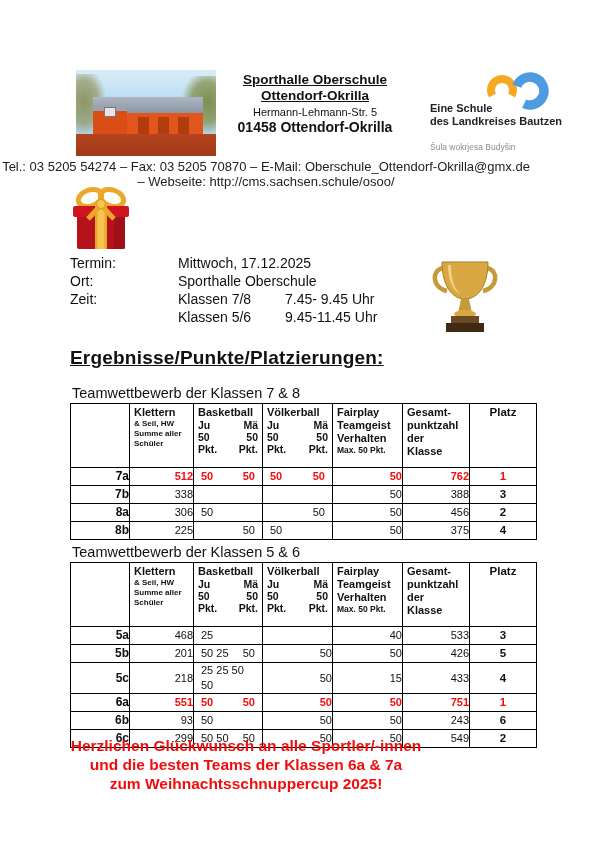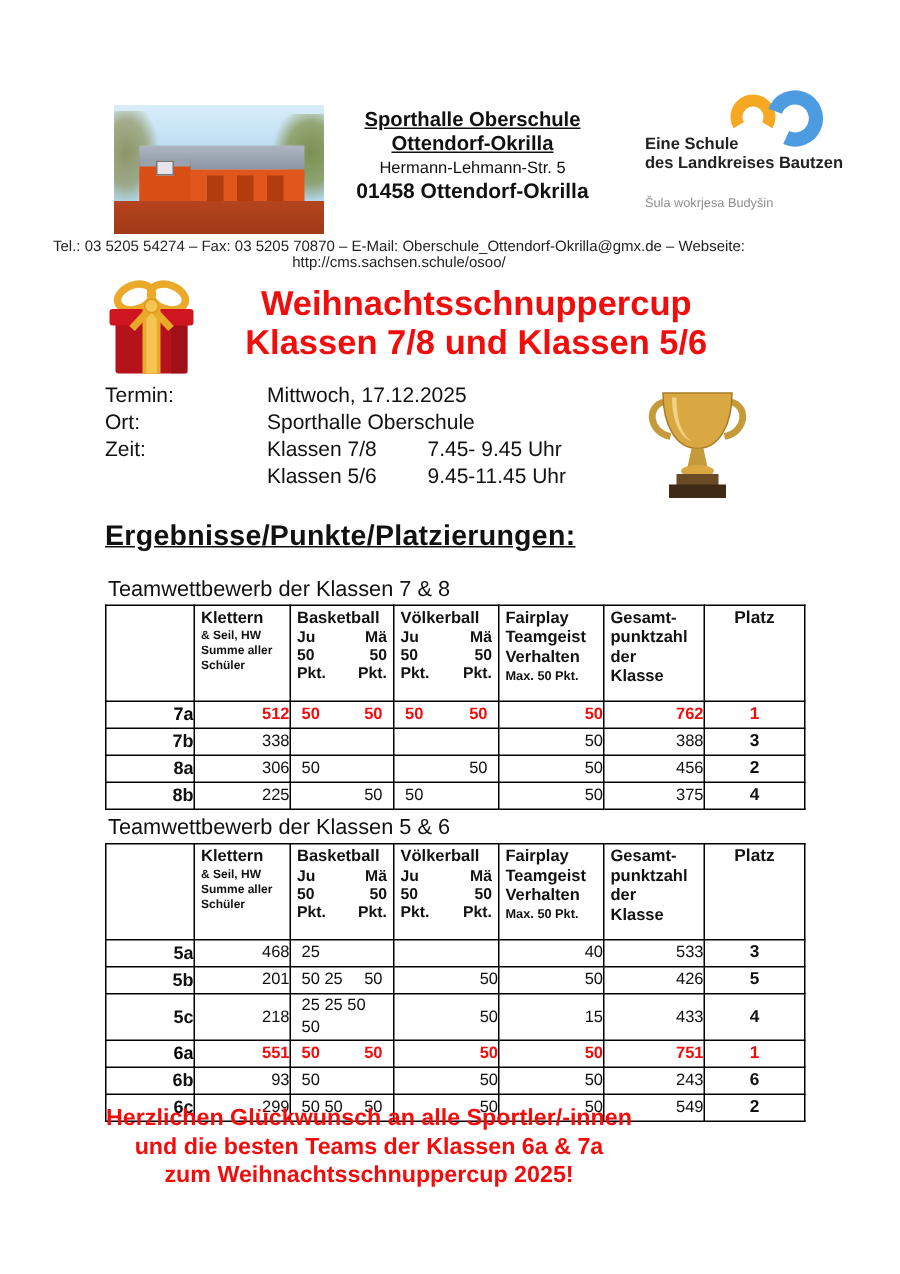--- a/index.html
+++ b/index.html
@@ -17,27 +17,27 @@
   .ph-door2{position:absolute;left:82px;top:47px;width:11px;height:18px;background:#b23c0e;}
   .ph-door3{position:absolute;left:102px;top:47px;width:11px;height:18px;background:#b23c0e;}
   .ph-board{position:absolute;left:28px;top:37px;width:10px;height:8px;background:#e8e2ea;border:1px solid #777;}
   .ph-ground{position:absolute;left:0;top:64px;width:140px;height:22px;background:linear-gradient(#b5441e,#a03a18);}
 
   .address{position:absolute;left:225px;top:72px;width:180px;text-align:center;}
   .addr-b1{font-weight:bold;font-size:13.5px;line-height:16px;text-decoration:underline;}
   .addr-street{font-size:11px;line-height:14px;margin-top:1px;}
   .addr-city{font-weight:bold;font-size:14px;line-height:17px;}
 
-  .logo{position:absolute;left:420px;top:58px;width:165px;height:75px;}
+  .logo{position:absolute;left:420px;top:70px;width:165px;height:75px;}
   .logo-arcs{position:absolute;left:66px;top:1px;}
   .logo-text{position:absolute;left:10px;top:32px;white-space:nowrap;}
   .logo-b{font-weight:bold;font-size:11px;line-height:13px;color:#222;}
   .logo-sub{font-size:8.5px;line-height:12px;color:#8d8d8d;margin-top:13px;}
 
-  .contact{position:absolute;left:0;top:159px;width:532px;text-align:center;font-size:10px;color:#222;}
+  .contact{position:absolute;left:0;top:159px;width:532px;text-align:center;font-size:13px;color:#222;}
 
   
   .gift{position:absolute;left:62px;top:183px;}
   .title{position:absolute;left:115px;top:189px;width:405px;text-align:center;color:#f20d0d;font-weight:bold;font-size:23px;line-height:26px;}
 
   
   .info{position:absolute;left:70px;top:254px;width:360px;font-size:14px;}
   .info-row{display:flex;line-height:18px;align-items:flex-end;}
   .info-label{width:108px;}
   .zclass{width:107px;display:inline-block;}
@@ -117,24 +117,20 @@
     <rect x="15" y="32" width="48" height="34" rx="2" fill="#b5121b"></rect>
     <rect x="52" y="32" width="11" height="34" fill="#8e0e15" opacity="0.55"></rect>
     <rect x="11" y="23" width="56" height="11" rx="2" fill="#cf1620"></rect>
     <rect x="33" y="23" width="12" height="43" fill="#eaa928"></rect>
     <rect x="35.5" y="23" width="7" height="43" fill="#f6c551"></rect>
     <path d="M39 22 L26 36" stroke="#eaa928" stroke-width="5" fill="none"></path>
     <path d="M39 22 L52 36" stroke="#eaa928" stroke-width="5" fill="none"></path>
     <circle cx="39" cy="21" r="4.5" fill="#f6c551" stroke="#d99a1f" stroke-width="1"></circle>
   </svg>
 
-  <div class="title">
-    <div>Weihnachtsschnuppercup</div>
-    <div>Klassen 7/8 und Klassen 5/6</div>
-  </div>
 
   <div class="info">
     <div class="info-row">
       <span class="info-label">Termin:</span>
       <span>Mittwoch, 17.12.2025</span>
     </div>
     <div class="info-row">
       <span class="info-label">Ort:</span>
       <span>Sporthalle Oberschule</span>
     </div>

